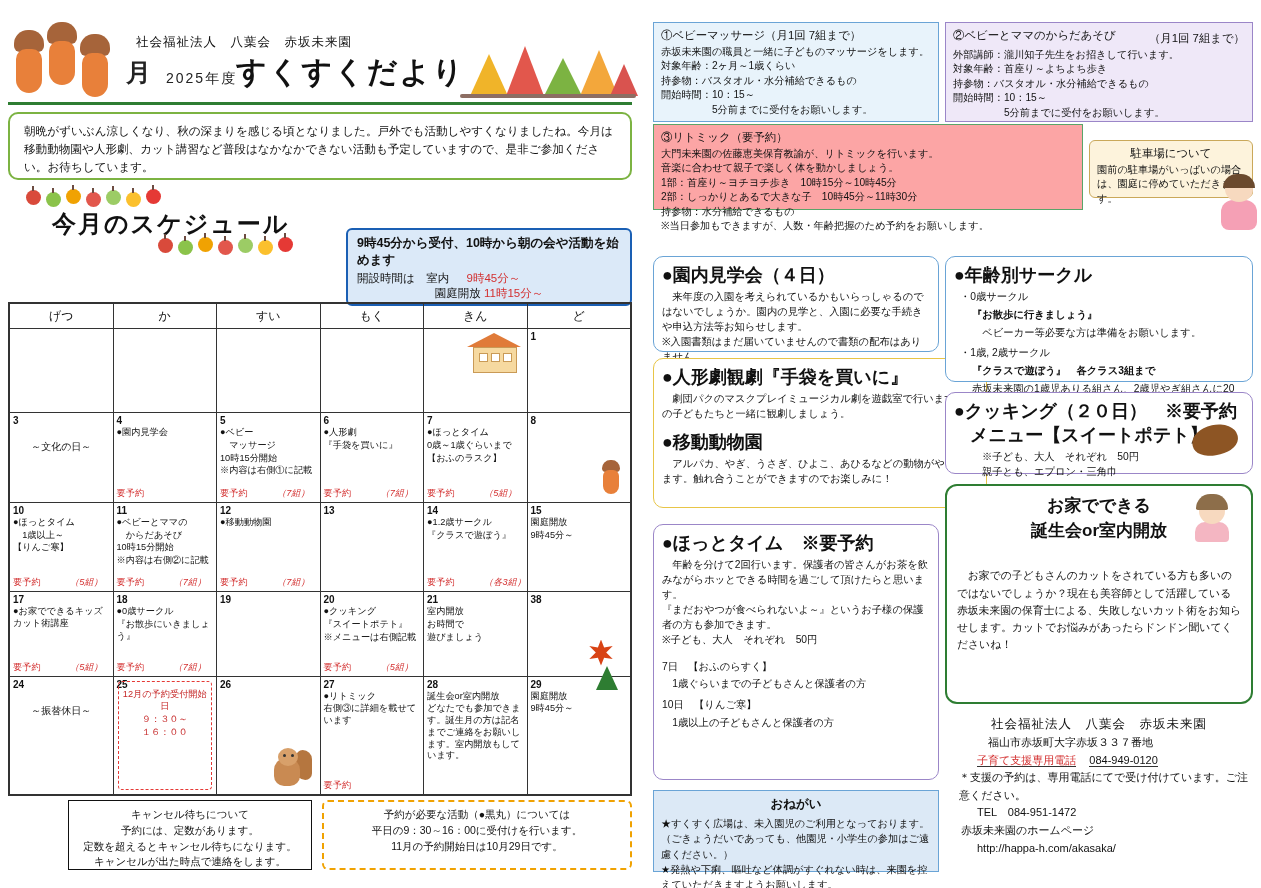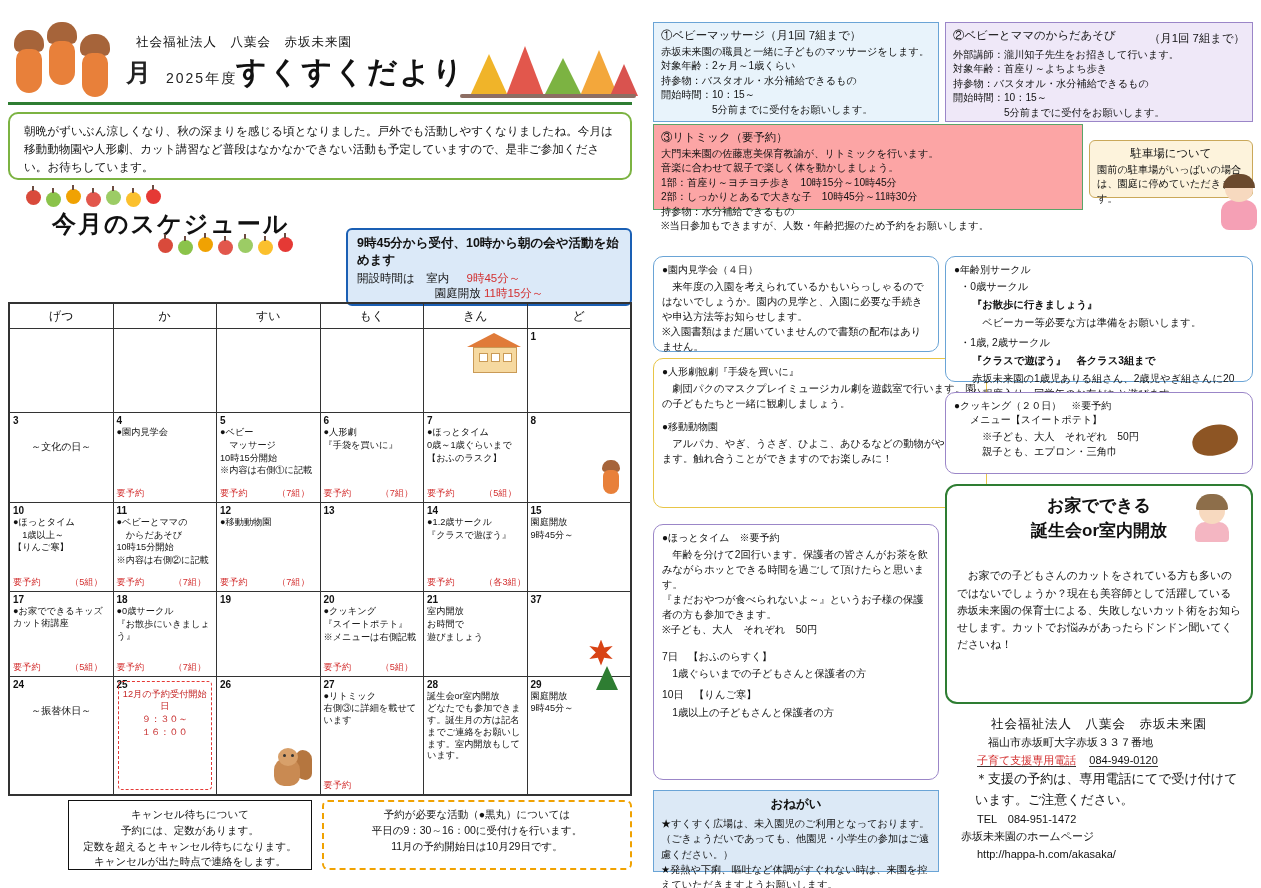--- a/index.html
+++ b/index.html
@@ -58,21 +58,21 @@
 
   
   .cal{position:absolute;left:8px;top:302px;width:624px;height:494px;border:1px solid #333;box-sizing:border-box;}
   .cal table{border-collapse:collapse;width:100%;height:100%;table-layout:fixed;}
   .cal th,.cal td{border:1px solid #333;vertical-align:top;font-size:9.6px;padding:2px 3px;position:relative;}
   .cal th{height:20px;font-size:12px;font-weight:normal;text-align:center;vertical-align:middle;}
   .cal td{height:58px;}
   .daynum{font-size:10px;font-weight:bold;}
   .ev{font-size:9.2px;line-height:1.28;margin-top:1px;}
   .need{color:#d32f2f;font-size:9.2px;position:absolute;bottom:2px;left:3px;}
-  .need2{color:#d32f2f;font-size:9.2px;position:absolute;bottom:2px;left:60px;}
+  .need2{color:#d32f2f;font-size:9.2px;position:absolute;bottom:2px;left:60px;font-style:italic;}
   .center-note{text-align:center;font-size:10px;margin-top:14px;}
   .redbox{position:absolute;left:4px;top:4px;right:4px;bottom:4px;border:1.6px dashed #e53935;border-radius:4px;color:#c62828;font-size:9.2px;text-align:center;padding-top:6px;box-sizing:border-box;line-height:1.4;}
 
   .illus-school{position:absolute;right:6px;top:4px;width:54px;height:40px;}
   .roof{position:absolute;left:0;top:0;width:0;height:0;border-left:27px solid transparent;border-right:27px solid transparent;border-bottom:14px solid #e07b39;}
   .bldg{position:absolute;left:6px;top:14px;width:42px;height:24px;background:#f6d9a0;border:1px solid #c99a56;}
   .win{position:absolute;width:7px;height:7px;background:#fff;border:1px solid #c99a56;}
   .acorn-small{position:absolute;width:18px;height:34px;}
   .acorn-small .cap{position:absolute;top:0;left:0;width:18px;height:12px;background:#a6643a;border-radius:9px 9px 4px 4px;}
   .acorn-small .body{position:absolute;top:10px;left:1px;width:16px;height:24px;background:#e8803a;border-radius:6px 6px 8px 8px;}
@@ -106,21 +106,21 @@
 
   .box5{left:8px;top:256px;width:286px;height:96px;border:1px solid #6aa4d6;border-radius:10px;background:#fff;padding:6px 8px;}
   .box6{left:8px;top:358px;width:334px;height:150px;border:1.6px solid #e8c547;border-radius:10px;background:#fff;padding:6px 8px;}
   .box7{left:300px;top:256px;width:308px;height:126px;border:1px solid #6aa4d6;border-radius:10px;background:#fff;padding:6px 8px;}
   .box8{left:300px;top:392px;width:308px;height:82px;border:1.6px solid #9b86c8;border-radius:10px;background:#fff;padding:6px 8px;}
   .box9{left:8px;top:524px;width:286px;height:256px;border:1.6px solid #9b86c8;border-radius:10px;background:#fff;padding:6px 8px;}
   .box10{left:300px;top:484px;width:308px;height:220px;border:2px solid #2e7d32;border-radius:12px;background:#fff;padding:8px 10px;}
   .box11{left:300px;top:712px;width:308px;height:160px;border:0;padding:2px 4px;}
   .box12{left:8px;top:790px;width:286px;height:82px;border:1px solid #6aa4d6;background:#dce9f6;padding:5px 7px;}
 
-  .rb-title{font-size:10px;font-weight:normal;}
+  .rb-title{font-size:18px;font-weight:bold;}
   .rb-body{font-size:10.3px;line-height:1.45;margin-top:3px;}
   .cut-title{font-size:17px;font-weight:bold;text-align:center;line-height:1.45;}
   .potato{position:absolute;right:14px;top:32px;width:46px;height:30px;background:#8d5524;border-radius:50% 50% 45% 45%;transform:rotate(-12deg);}
   .nurse{position:absolute;right:10px;top:6px;width:54px;height:50px;}
   .nurse-head{position:absolute;left:12px;top:6px;width:26px;height:26px;background:#f7d9bf;border-radius:50%;}
   .nurse-hair{position:absolute;left:9px;top:2px;width:32px;height:16px;background:#8d6e4a;border-radius:16px 16px 2px 2px;}
   .nurse-body{position:absolute;left:8px;top:30px;width:34px;height:20px;background:#f4b6c2;border-radius:10px 10px 4px 4px;}
   .contact{font-size:11px;line-height:1.6;}
   .contact .org{font-size:12.5px;letter-spacing:1px;}
   .contact .tel-red{color:#d32f2f;margin-top:14px;}
@@ -366,21 +366,21 @@
                 <div class="need">要予約</div>
                 <div class="need2">（5組）</div>
               </td>
               <td>
                 <div class="daynum">21</div>
                 <div class="ev">室内開放</div>
                 <div class="ev">お時間で</div>
                 <div class="ev">遊びましょう</div>
               </td>
               <td>
-                <div class="daynum">37</div>
+                <div class="daynum">38</div>
                 <div class="leaf-red" style="position: absolute; right: 16px; bottom: 10px;"></div>
                 <div class="tree-sm" style="position: absolute; right: 12px; bottom: -14px;"></div>
               </td>
             </tr>
             <tr>
               <td>
                 <div class="daynum">24</div>
                 <div class="center-note">～振替休日～</div>
               </td>
               <td>
@@ -532,21 +532,21 @@
     </div>
 
     <div class="rb box11">
       <div class="contact">
         <div class="org center">社会福祉法人　八葉会　赤坂未来園</div>
         <div style="margin-left:39px">福山市赤坂町大字赤坂３３７番地</div>
         <div style="margin-left:28px">
           <span class="tel-red ul">子育て支援専用電話</span>
           <span class="ul" style="margin-left:10px">084-949-0120</span>
         </div>
-        <div style="margin-left:26px;font-size:13px">＊支援の予約は、専用電話にてで受け付けています。ご注意ください。</div>
+        <div style="margin-left:10px;font-size:11px">＊支援の予約は、専用電話にてで受け付けています。ご注意ください。</div>
         <div style="margin-left:28px">TEL　084-951-1472</div>
         <div style="margin-left:12px">赤坂未来園のホームページ</div>
         <div style="margin-left:28px">http://happa-h.com/akasaka/</div>
       </div>
     </div>
 
     <div class="rb box12">
       <div class="center" style="font-size:12.5px;font-weight:bold">おねがい</div>
       <div style="font-size:10.2px;line-height:1.5;white-space:pre-line;margin-top:3px">★すくすく広場は、未入園児のご利用となっております。（ごきょうだいであっても、他園児・小学生の参加はご遠慮ください。）
 ★発熱や下痢、嘔吐など体調がすぐれない時は、来園を控えていただきますようお願いします。</div>

